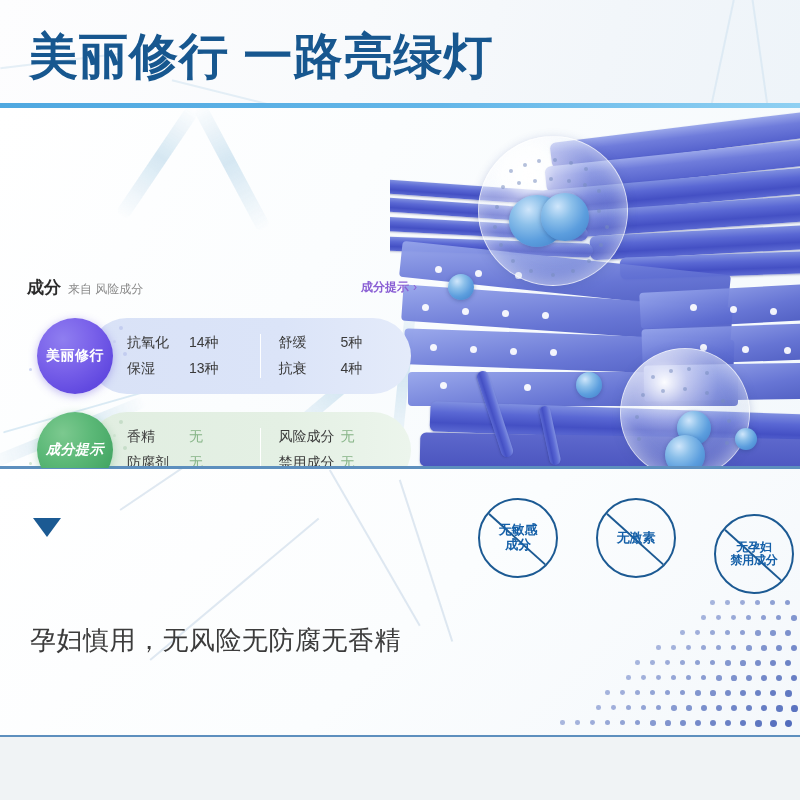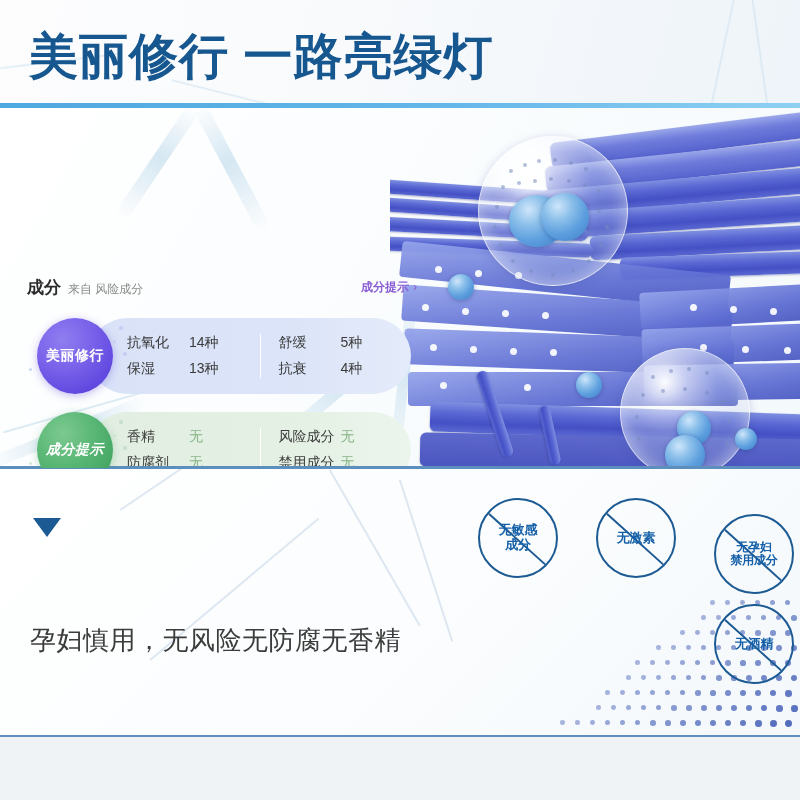--- a/index.html
+++ b/index.html
@@ -738,21 +738,15 @@
         <span>无激素</span>
       </div>
     </div>
     <div class="badge" style="left:236px; top:16px;">
       <div class="slash"></div>
       <div class="btxt small">
         <span>无孕妇</span><br>
         <span>禁用成分</span>
       </div>
     </div>
-    <div class="badge" style="left:236px; top:106px;">
-      <div class="slash"></div>
-      <div class="btxt">
-        <span>无酒精</span>
-      </div>
-    </div>
   </div>
 
 </div>
 
 </body></html>

